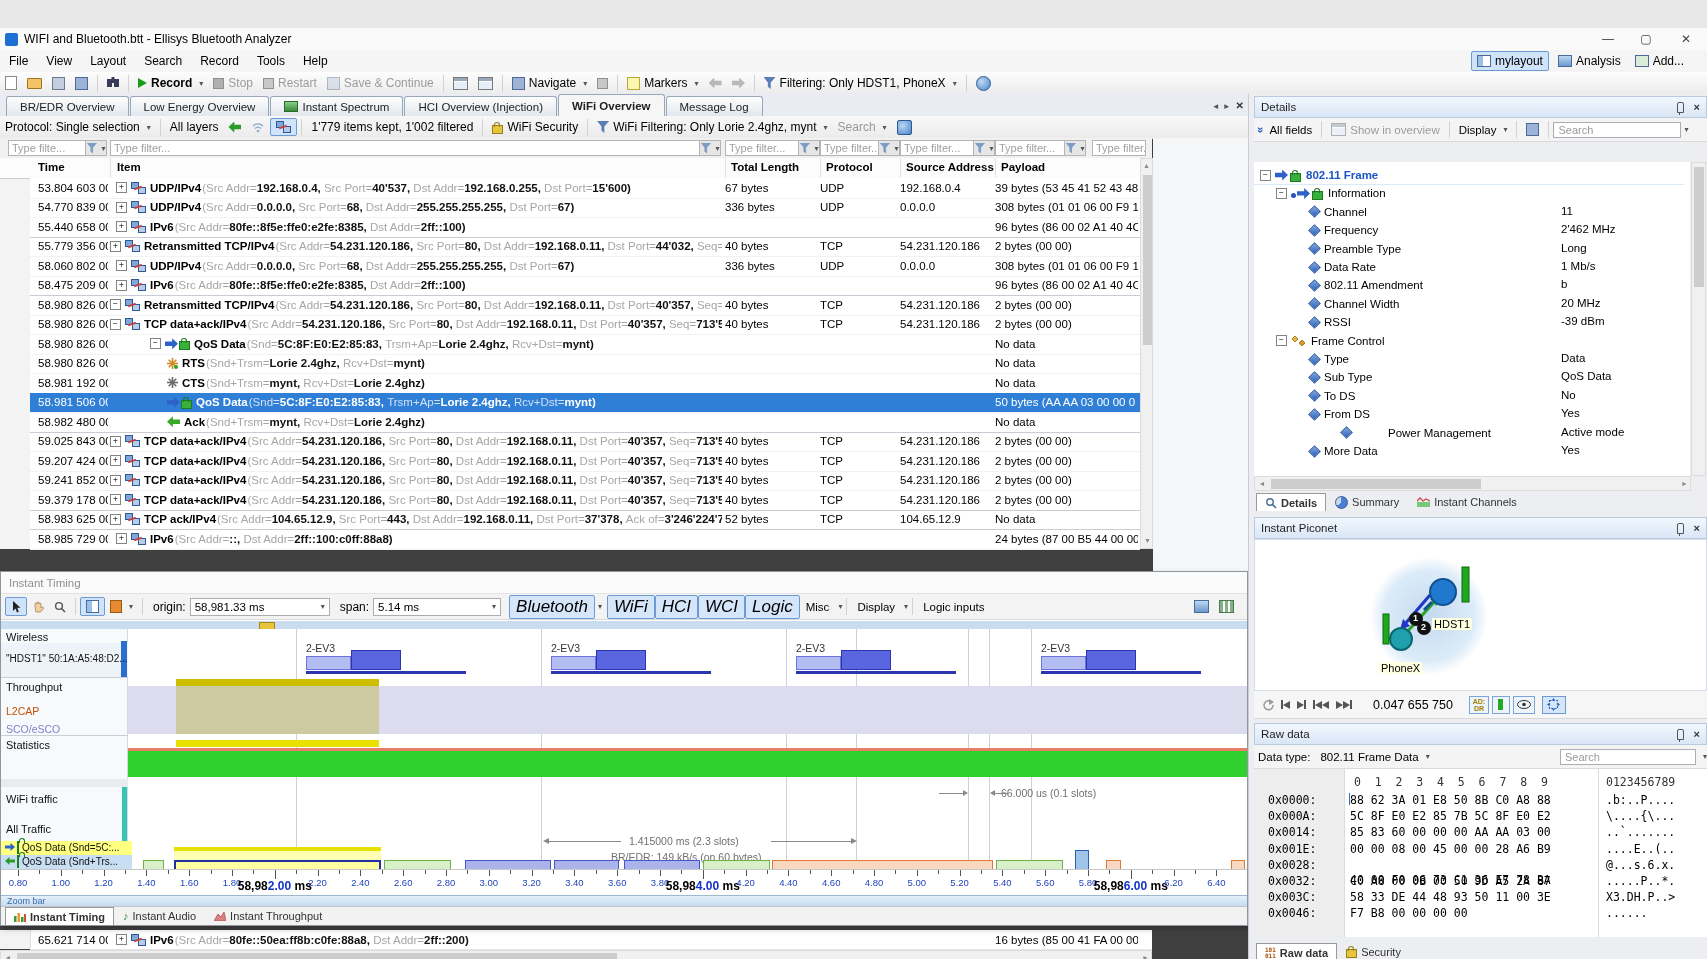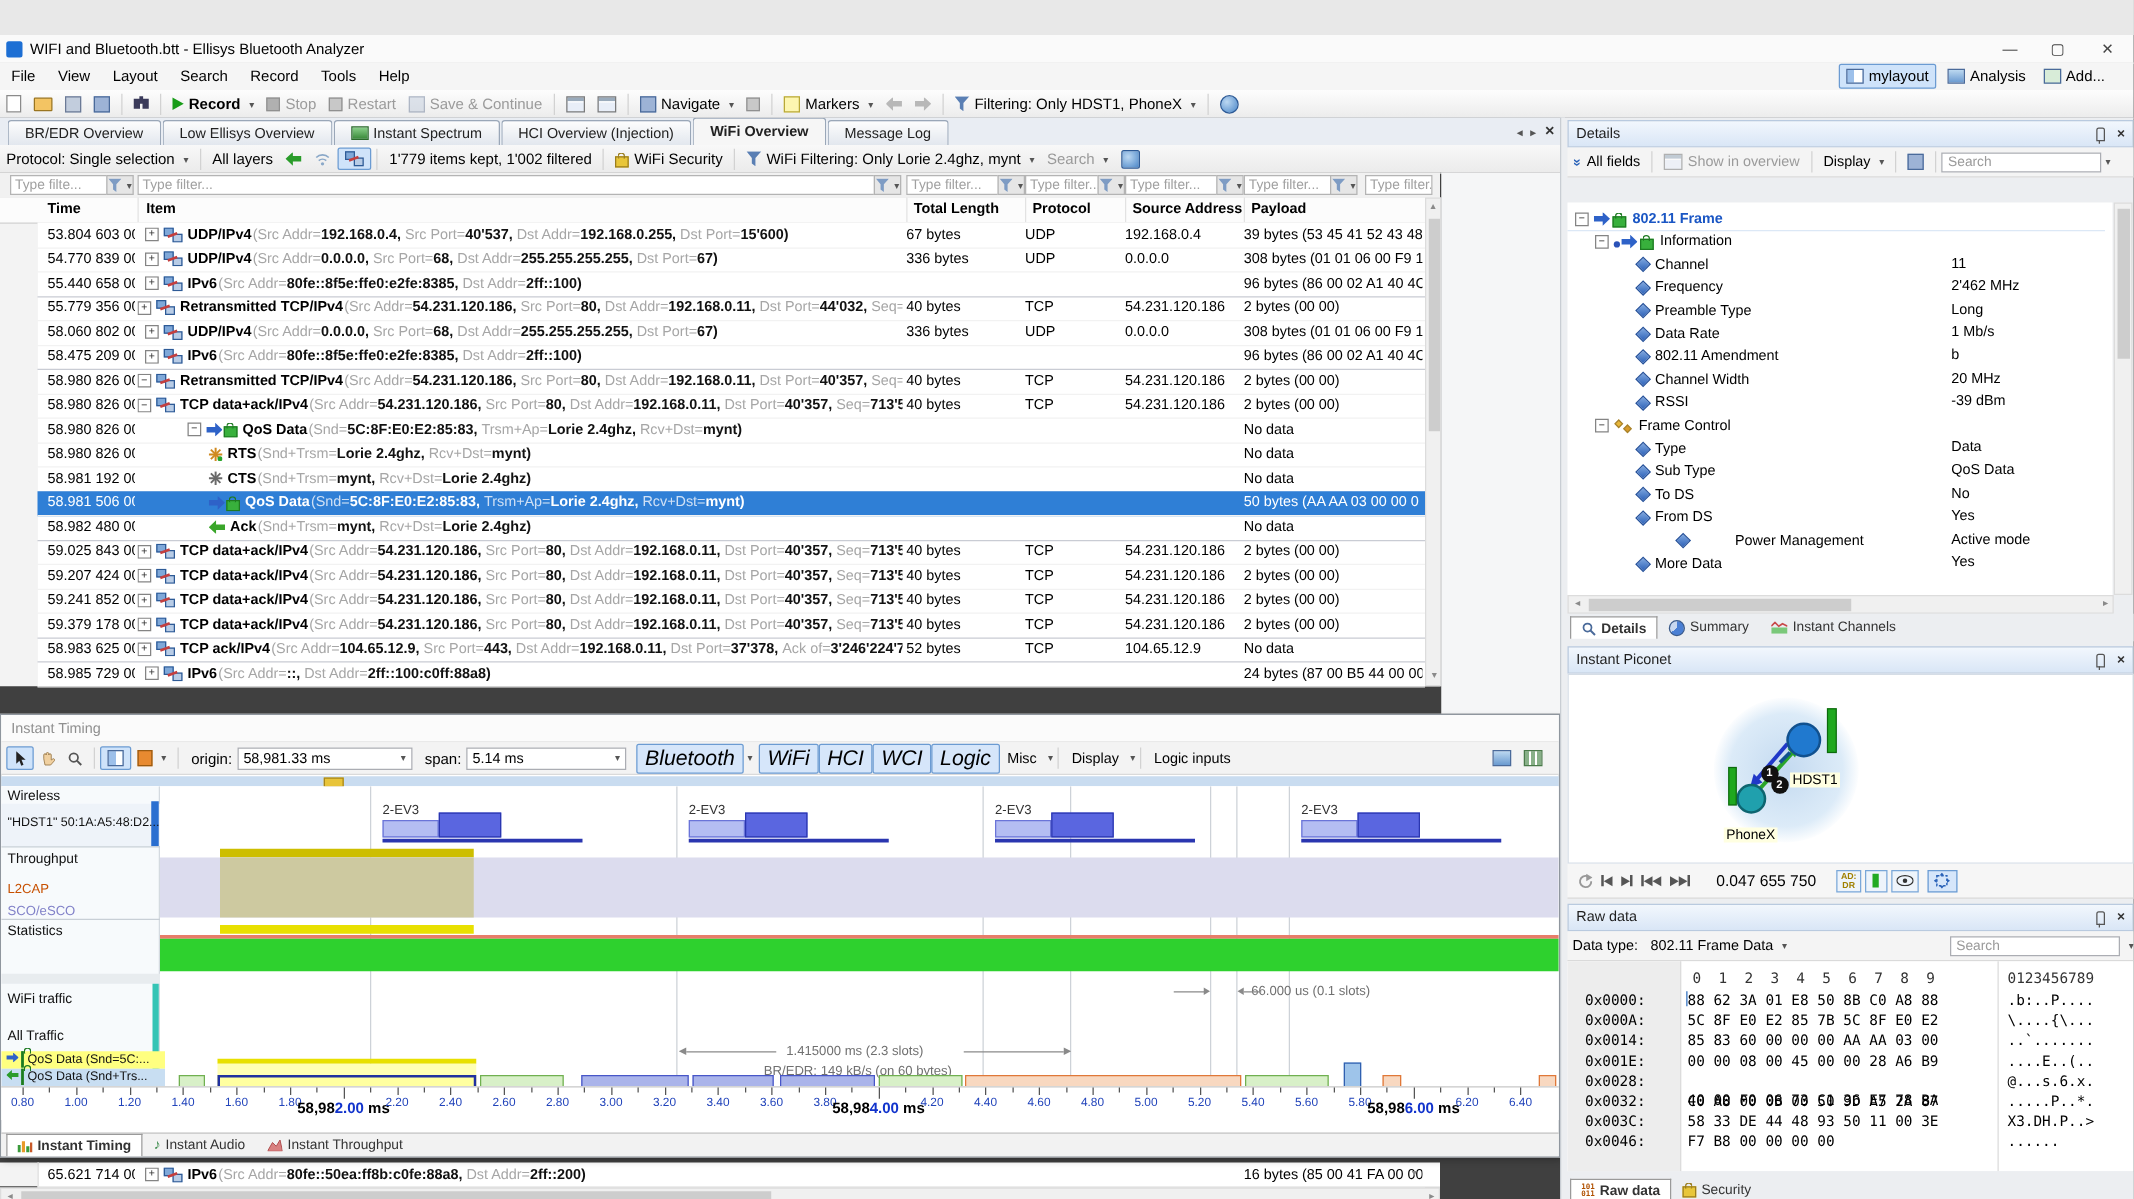--- a/index.html
+++ b/index.html
@@ -226,21 +226,21 @@
         <span class="ic i-globe"></span>
       </span>
   </div>
 
   <div class="abs" id="tabbar">
       <span style="width: 6px;"></span>
       <span class="dtab">
         <span>BR/EDR Overview</span>
       </span>
       <span class="dtab">
-        <span>Low Ellisys Overview</span>
+        <span>Low Energy Overview</span>
       </span>
       <span class="dtab">
         <span class="ic" style="width:12px;height:9px;background:linear-gradient(#8ad08a,#3a8a3a);border:1px solid #2a6a2a;"></span>
         <span>Instant Spectrum</span>
       </span>
       <span class="dtab">
         <span>HCI Overview (Injection)</span>
       </span>
       <span class="dtab act">
         <span>WiFi Overview</span>
@@ -983,20 +983,21 @@
         <div class="tick" style="left: 1108.4px; height: 4px;"></div>
         <div class="tick" style="left: 1129.8px; height: 9px;"></div>
         <span class="majlab" style="left: 1129.8px;"><span>58,98</span><span class="b">6.00</span><span> ms</span></span>
         <div class="tick" style="left: 1151.2px; height: 4px;"></div>
         <div class="tick" style="left: 1172.6px; height: 6px;"></div>
         <span class="ticklab" style="left: 1172.6px;">6.20</span>
         <div class="tick" style="left: 1194px; height: 4px;"></div>
         <div class="tick" style="left: 1215.4px; height: 6px;"></div>
         <span class="ticklab" style="left: 1215.4px;">6.40</span>
       </div>
+    <div class="abs" id="zoombar"><span>Zoom bar</span></div>
     <div class="abs" id="timtabs">
         <span class="btab act">
           <span class="row">
             <svg width="12" height="10">
               <rect x="0" y="4" width="2.5" height="6" fill="#3a9a3a"></rect>
               <rect x="3.5" y="1" width="2.5" height="9" fill="#e89a2a"></rect>
               <rect x="7" y="5" width="2.5" height="5" fill="#3a9a3a"></rect>
               <rect x="10" y="2" width="2" height="8" fill="#c85a2a"></rect>
             </svg>
           </span>

